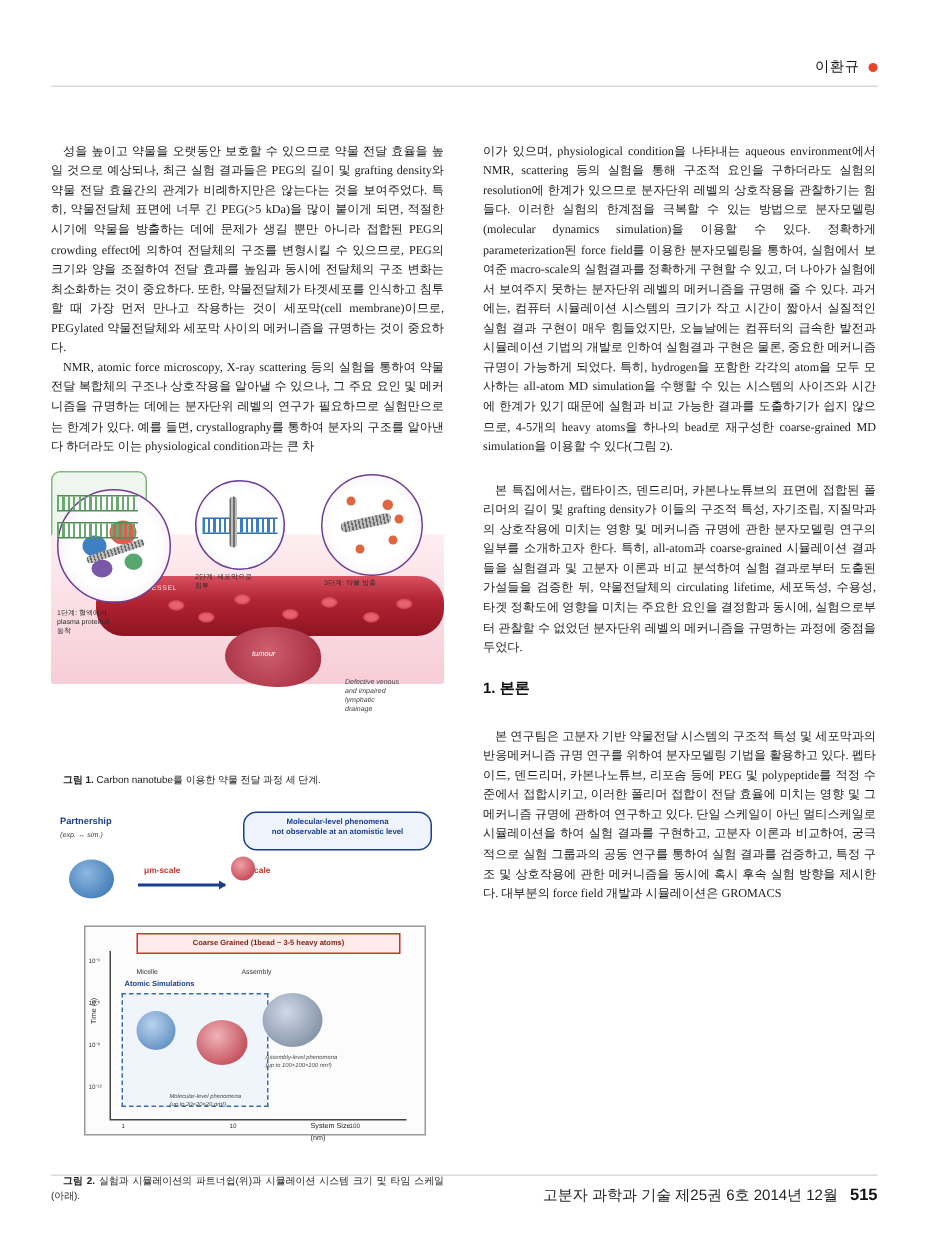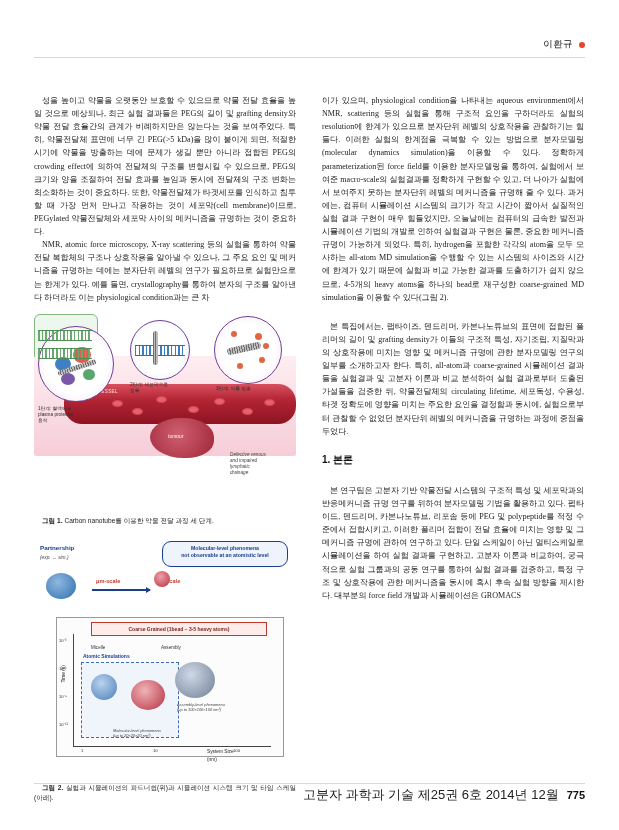--- a/index.html
+++ b/index.html
@@ -353,21 +353,21 @@
   .footer {
     position: absolute;
     right: 34px;
     bottom: 26px;
     display: flex;
     align-items: baseline;
     gap: 8px;
     font-family: "Liberation Sans", sans-serif;
   }
   .footer .journal {
-    font-size: 13px;
+    font-size: 10px;
     color: #222;
   }
   .footer .pageno {
     font-size: 11px;
     font-weight: bold;
     color: #111;
   }
 </style>
 </head>
 <body>
@@ -513,16 +513,16 @@
     <p>본 특집에서는, 랩타이즈, 덴드리머, 카본나노튜브의 표면에 접합된 폴리머의 길이 및 grafting density가 이들의 구조적 특성, 자기조립, 지질막과의 상호작용에 미치는 영향 및 메커니즘 규명에 관한 분자모델링 연구의 일부를 소개하고자 한다. 특히, all-atom과 coarse-grained 시뮬레이션 결과들을 실험결과 및 고분자 이론과 비교 분석하여 실험 결과로부터 도출된 가설들을 검증한 뒤, 약물전달체의 circulating lifetime, 세포독성, 수용성, 타겟 정확도에 영향을 미치는 주요한 요인을 결정함과 동시에, 실험으로부터 관찰할 수 없었던 분자단위 레벨의 메커니즘을 규명하는 과정에 중점을 두었다.</p>
 
     <div class="section-title">1. 본론</div>
 
     <p>본 연구팀은 고분자 기반 약물전달 시스템의 구조적 특성 및 세포막과의 반응메커니즘 규명 연구를 위하여 분자모델링 기법을 활용하고 있다. 펩타이드, 덴드리머, 카본나노튜브, 리포솜 등에 PEG 및 polypeptide를 적정 수준에서 접합시키고, 이러한 폴리머 접합이 전달 효율에 미치는 영향 및 그 메커니즘 규명에 관하여 연구하고 있다. 단일 스케일이 아닌 멀티스케일로 시뮬레이션을 하여 실험 결과를 구현하고, 고분자 이론과 비교하여, 궁극적으로 실험 그룹과의 공동 연구를 통하여 실험 결과를 검증하고, 특정 구조 및 상호작용에 관한 메커니즘을 동시에 혹시 후속 실험 방향을 제시한다. 대부분의 force field 개발과 시뮬레이션은 GROMACS</p>
   </div>
 
   <div class="footer-rule"></div>
   <div class="footer">
     <span class="journal">고분자 과학과 기술  제25권 6호 2014년 12월</span>
-    <span class="pageno">775</span>
+    <span class="pageno">515</span>
   </div>
 
 </div>
 
 </body></html>

